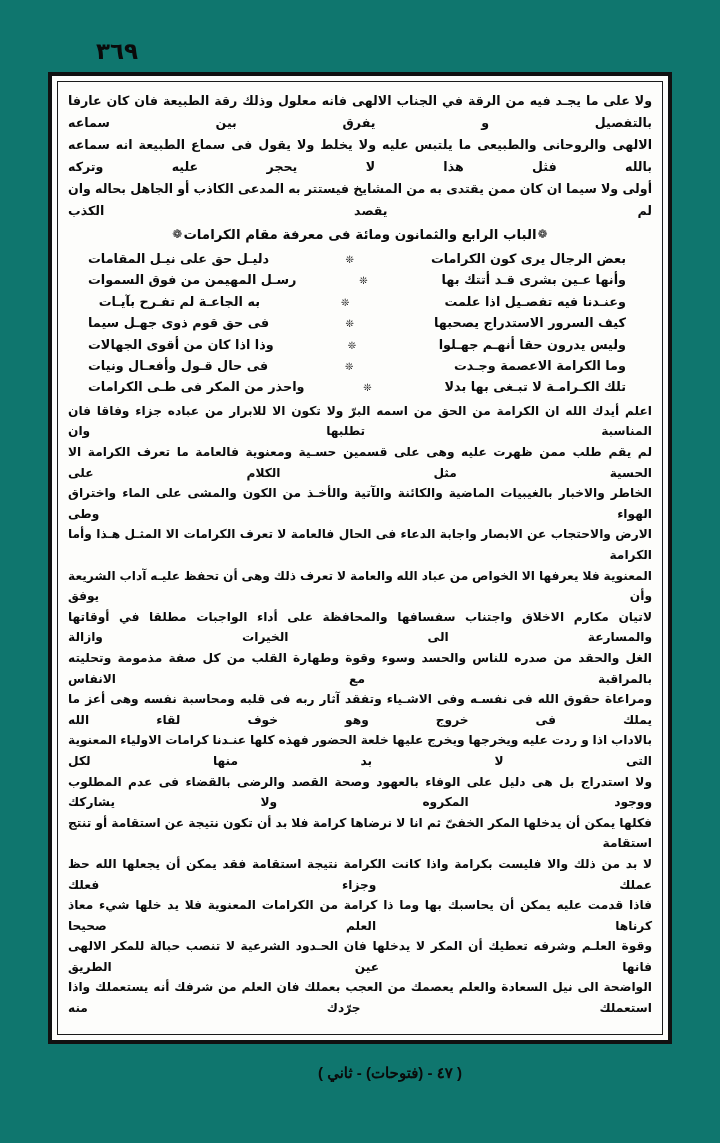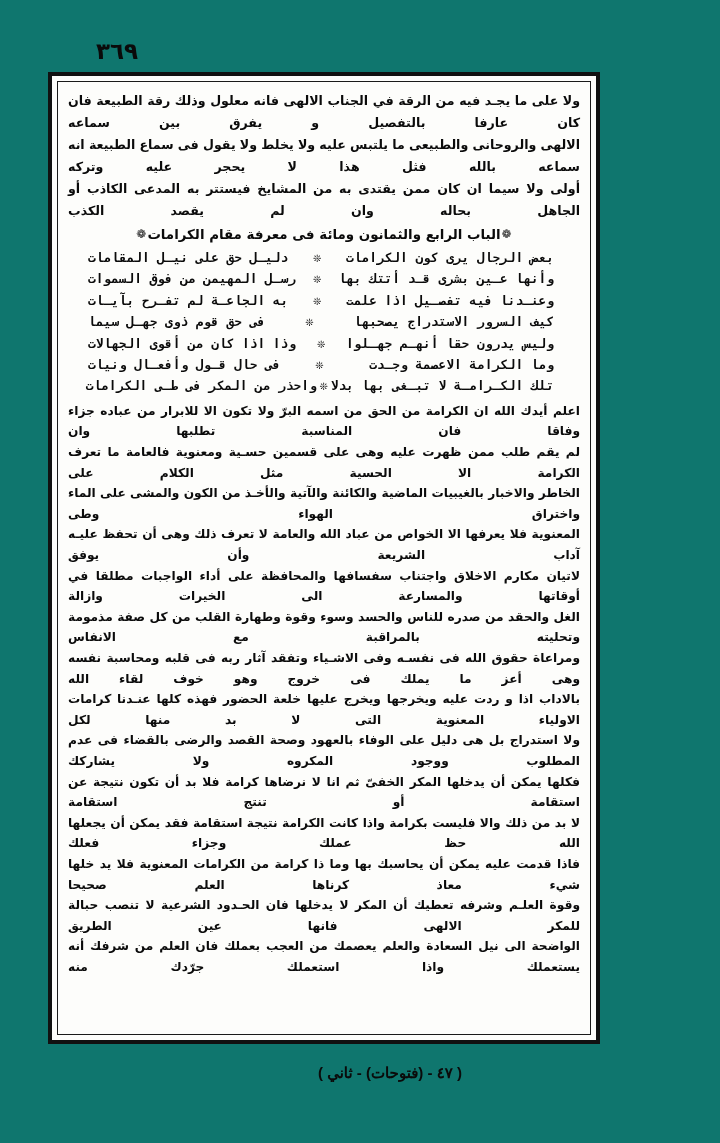--- a/index.html
+++ b/index.html
@@ -32,21 +32,21 @@
     color: #0a0a0a;
     direction: rtl;
     line-height: 1;
   }
 
   
   .frame-outer {
     position: absolute;
     top: 72px;
     left: 48px;
-    width: 552px;
+    width: 624px;
     height: 972px;
     border: 4px solid #111111;
     box-sizing: border-box;
     background: #fdfdfb;
   }
   .frame-inner {
     position: absolute;
     top: 5px;
     left: 5px;
     right: 5px;
@@ -125,21 +125,20 @@
     justify-content: space-between;
     font-family: "DejaVu Sans", sans-serif;
     font-size: 12.8px;
     line-height: 21.4px;
     font-weight: 600;
     letter-spacing: -0.2px;
   }
   .hemistich {
     white-space: nowrap;
     direction: rtl;
-    font-family: Liberation Mono, monospace;
   }
   .hemistich-first {
     flex: 0 0 auto;
     text-align: right;
     min-width: 172px;
   }
   .hemistich-second {
     flex: 0 0 auto;
     text-align: right;
     min-width: 196px;
@@ -237,20 +236,21 @@
             <span class="verse-sep">❊</span>
             <span class="hemistich hemistich-first">واحذر من المكر فى طـى الكرامات</span>
           </div>
 
         </div>
 
         <div class="prose prose-dense">
           <p>اعلم أيدك الله ان الكرامة من الحق من اسمه البرّ ولا تكون الا للابرار من عباده جزاء وفاقا فان المناسبة تطلبها وان</p>
           <p>لم يقم طلب ممن ظهرت عليه وهى على قسمين حسـية ومعنوية فالعامة ما تعرف الكرامة الا الحسية مثل الكلام على</p>
           <p>الخاطر والاخبار بالغيبيات الماضية والكائنة والآتية والأخـذ من الكون والمشى على الماء واختراق الهواء وطى</p>
+          <p>الارض والاحتجاب عن الابصار واجابة الدعاء فى الحال فالعامة لا تعرف الكرامات الا المثـل هـذا وأما الكرامة</p>
           <p>المعنوية فلا يعرفها الا الخواص من عباد الله والعامة لا تعرف ذلك وهى أن تحفظ عليـه آداب الشريعة وأن يوفق</p>
           <p>لاتيان مكارم الاخلاق واجتناب سفسافها والمحافظة على أداء الواجبات مطلقا في أوقاتها والمسارعة الى الخيرات وازالة</p>
           <p>الغل والحقد من صدره للناس والحسد وسوء وقوة وطهارة القلب من كل صفة مذمومة وتحليته بالمراقبة مع الانفاس</p>
           <p>ومراعاة حقوق الله فى نفسـه وفى الاشـياء وتفقد آثار ربه فى قلبه  ومحاسبة نفسه وهى أعز ما يملك فى خروج وهو خوف لقاء الله</p>
           <p>بالاداب اذا و ردت عليه ويخرجها ويخرج عليها خلعة الحضور فهذه كلها عنـدنا  كرامات الاولياء المعنوية التى لا بد منها لكل</p>
           <p>ولا استدراج بل هى دليل على الوفاء بالعهود وصحة القصد والرضى بالقضاء فى عدم المطلوب ووجود المكروه ولا يشاركك</p>
           <p>فكلها يمكن أن يدخلها المكر الخفىّ ثم انا لا نرضاها كرامة فلا بد أن تكون نتيجة عن استقامة أو تنتج استقامة</p>
           <p>لا بد من ذلك والا فليست بكرامة واذا كانت الكرامة نتيجة استقامة فقد يمكن أن يجعلها الله حظ عملك وجزاء فعلك</p>
           <p>فاذا قدمت عليه يمكن أن يحاسبك بها وما ذا  كرامة من الكرامات المعنوية فلا يد خلها شيء معاذ  كرناها العلم صحيحا</p>
           <p>وقوة العلـم وشرفه تعطيك أن المكر لا يدخلها فان الحـدود الشرعية لا تنصب حبالة للمكر الالهى  فانها عين الطريق</p>

